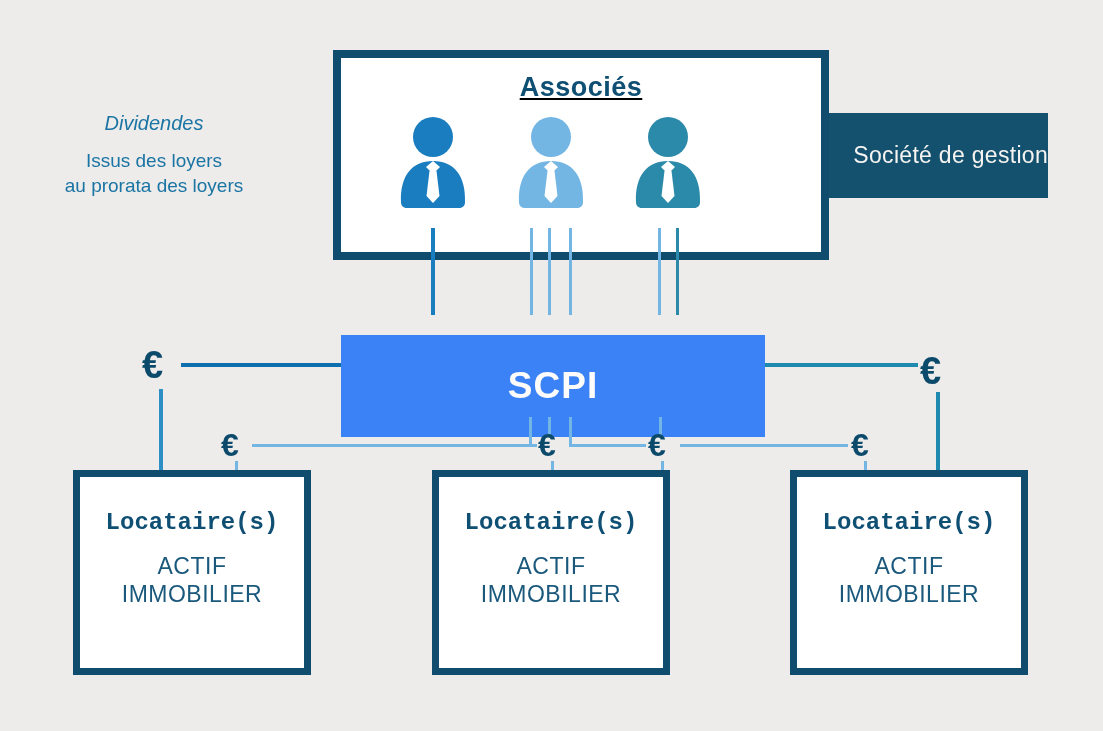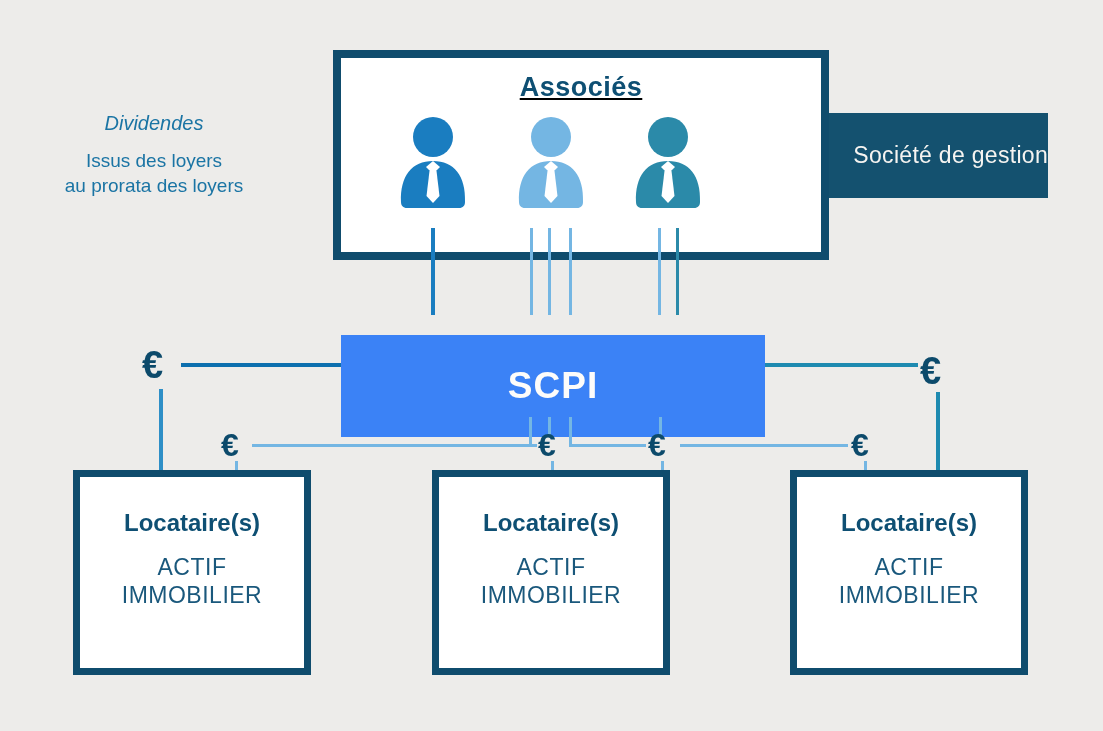--- a/index.html
+++ b/index.html
@@ -53,21 +53,21 @@
   
   .prop-box{
     position:absolute;top:470px;width:238px;height:205px;
     background:#ffffff;border:7px solid #0f4c6d;box-sizing:border-box;
     text-align:center;
   }
   .prop-box.b1{left:73px;}
   .prop-box.b2{left:432px;}
   .prop-box.b3{left:790px;}
   .tenant{
-    margin-top:32px;font-size:24px;font-weight:bold;color:#0e4f73;
+    margin-top:32px;font-size:24px;font-weight:bold;color:#0e4f73;font-family:Liberation Mono, monospace;
   }
   .asset{
     margin-top:16px;font-size:23px;font-weight:400;color:#1a587c;
     line-height:1.22;letter-spacing:.5px;
   }
 
   
   .line{position:absolute;}
   
   .v-a1{left:431px;top:228px;width:4px;height:87px;background:#1a7dc0;}

